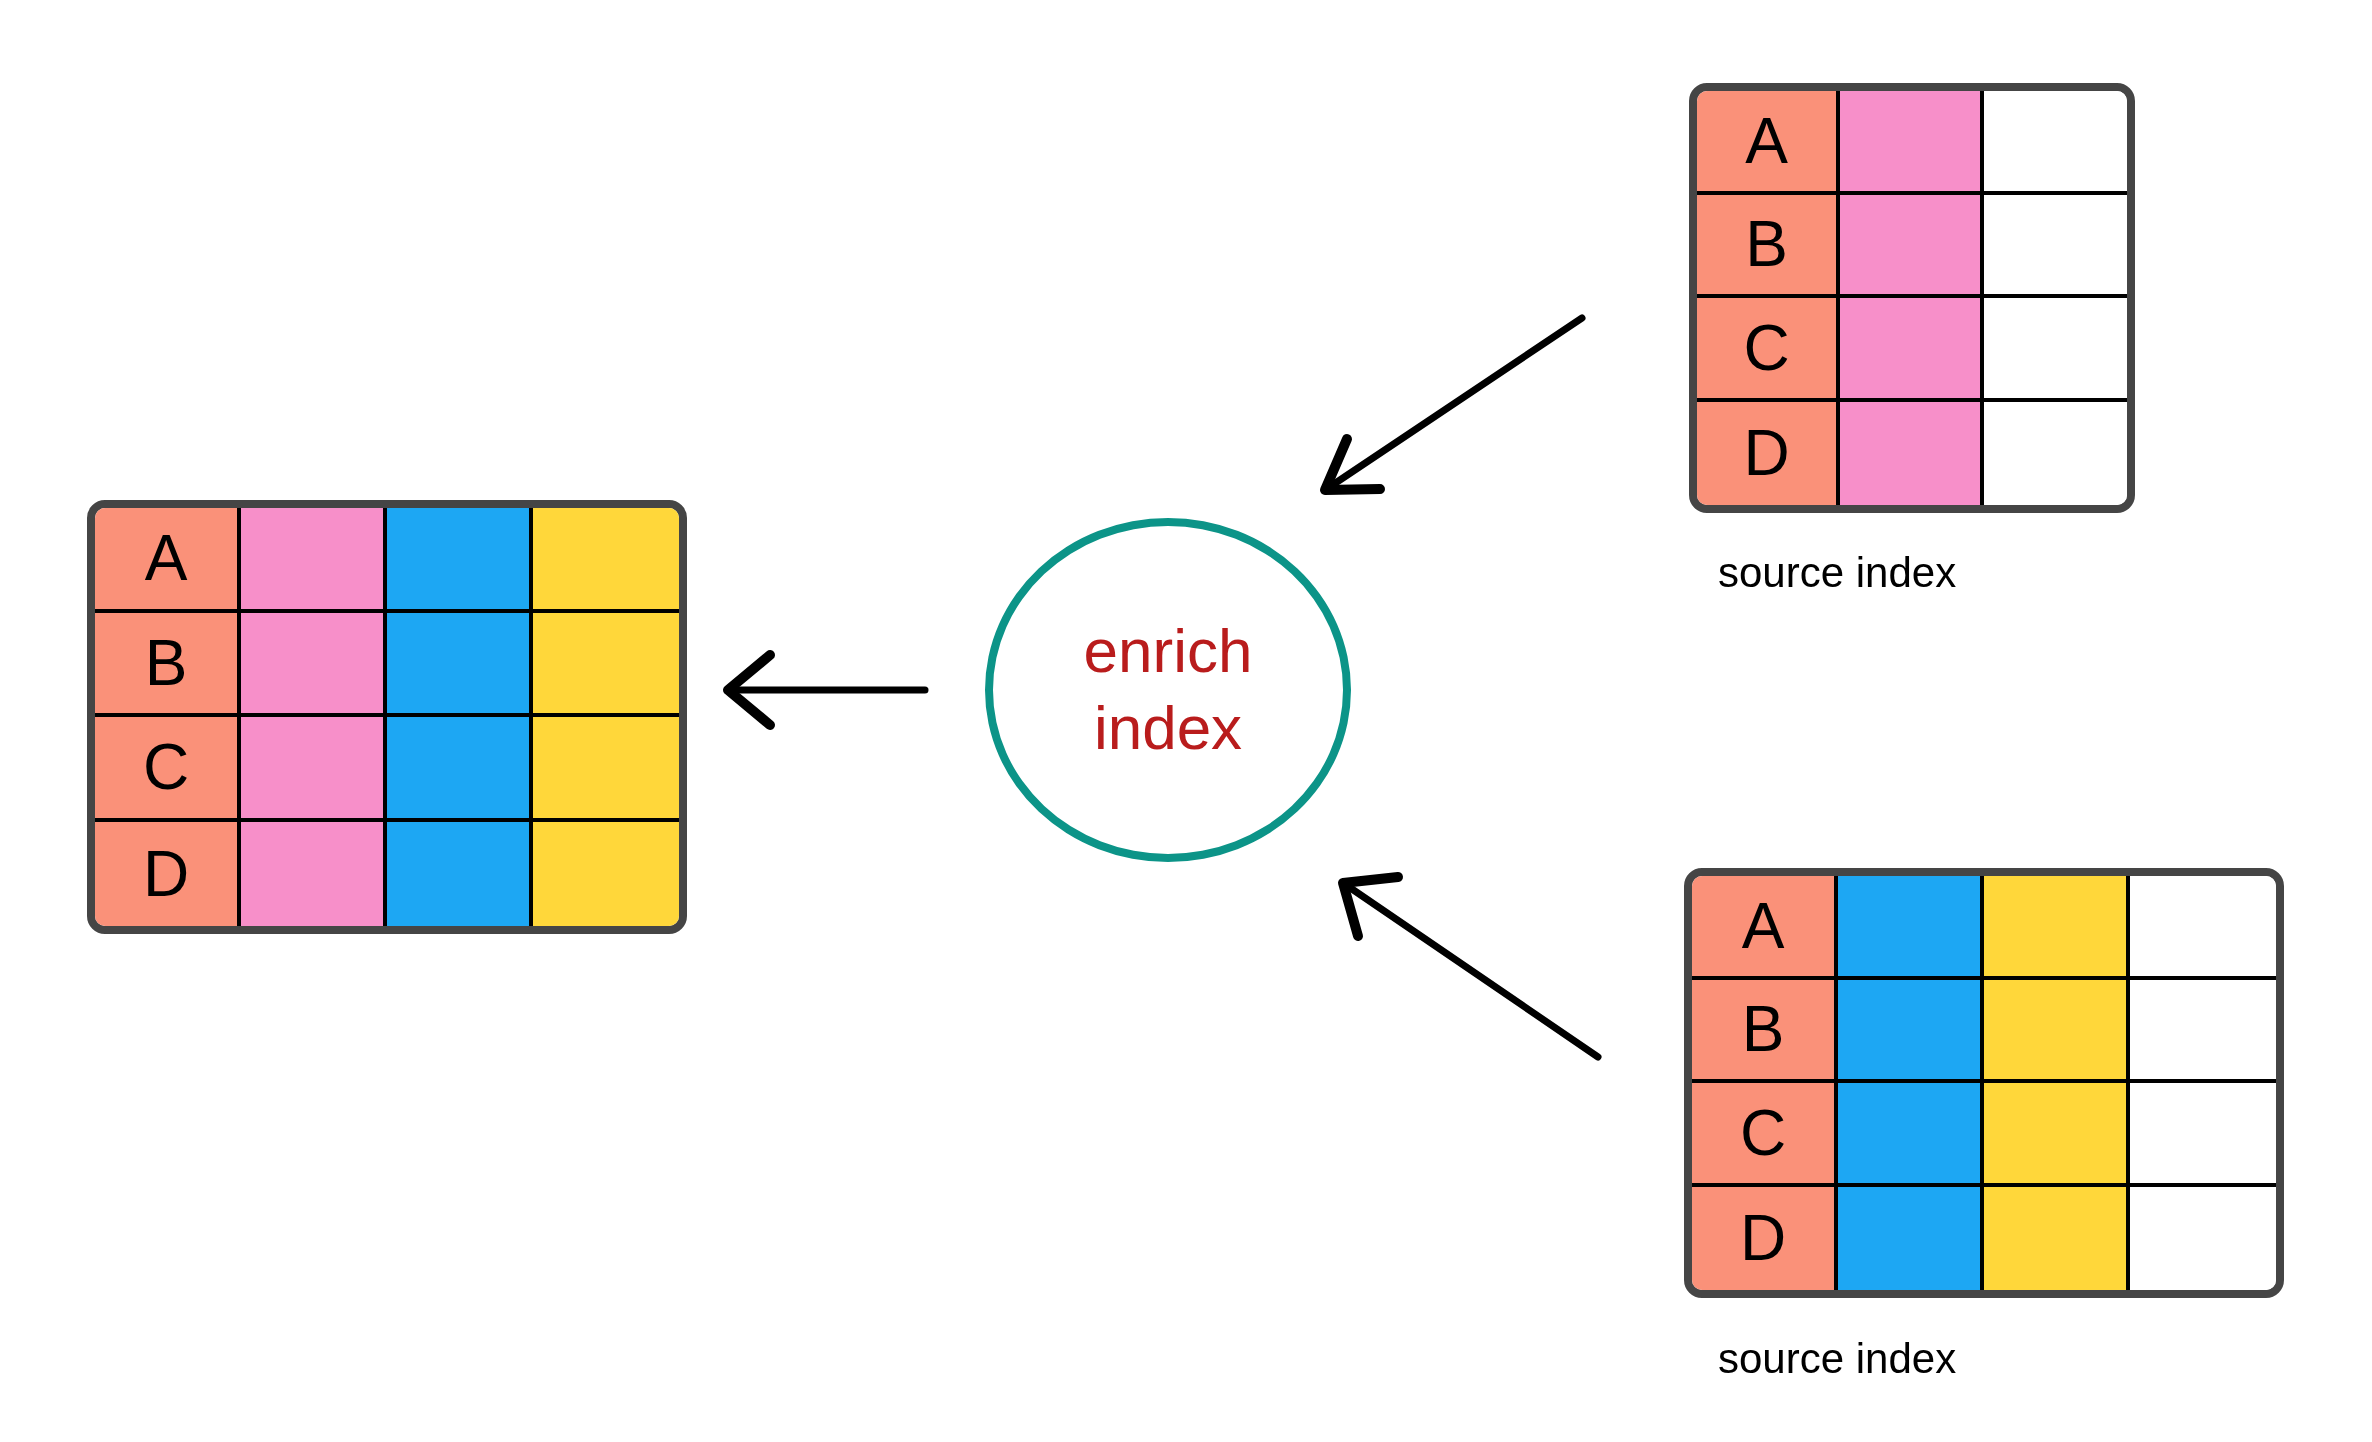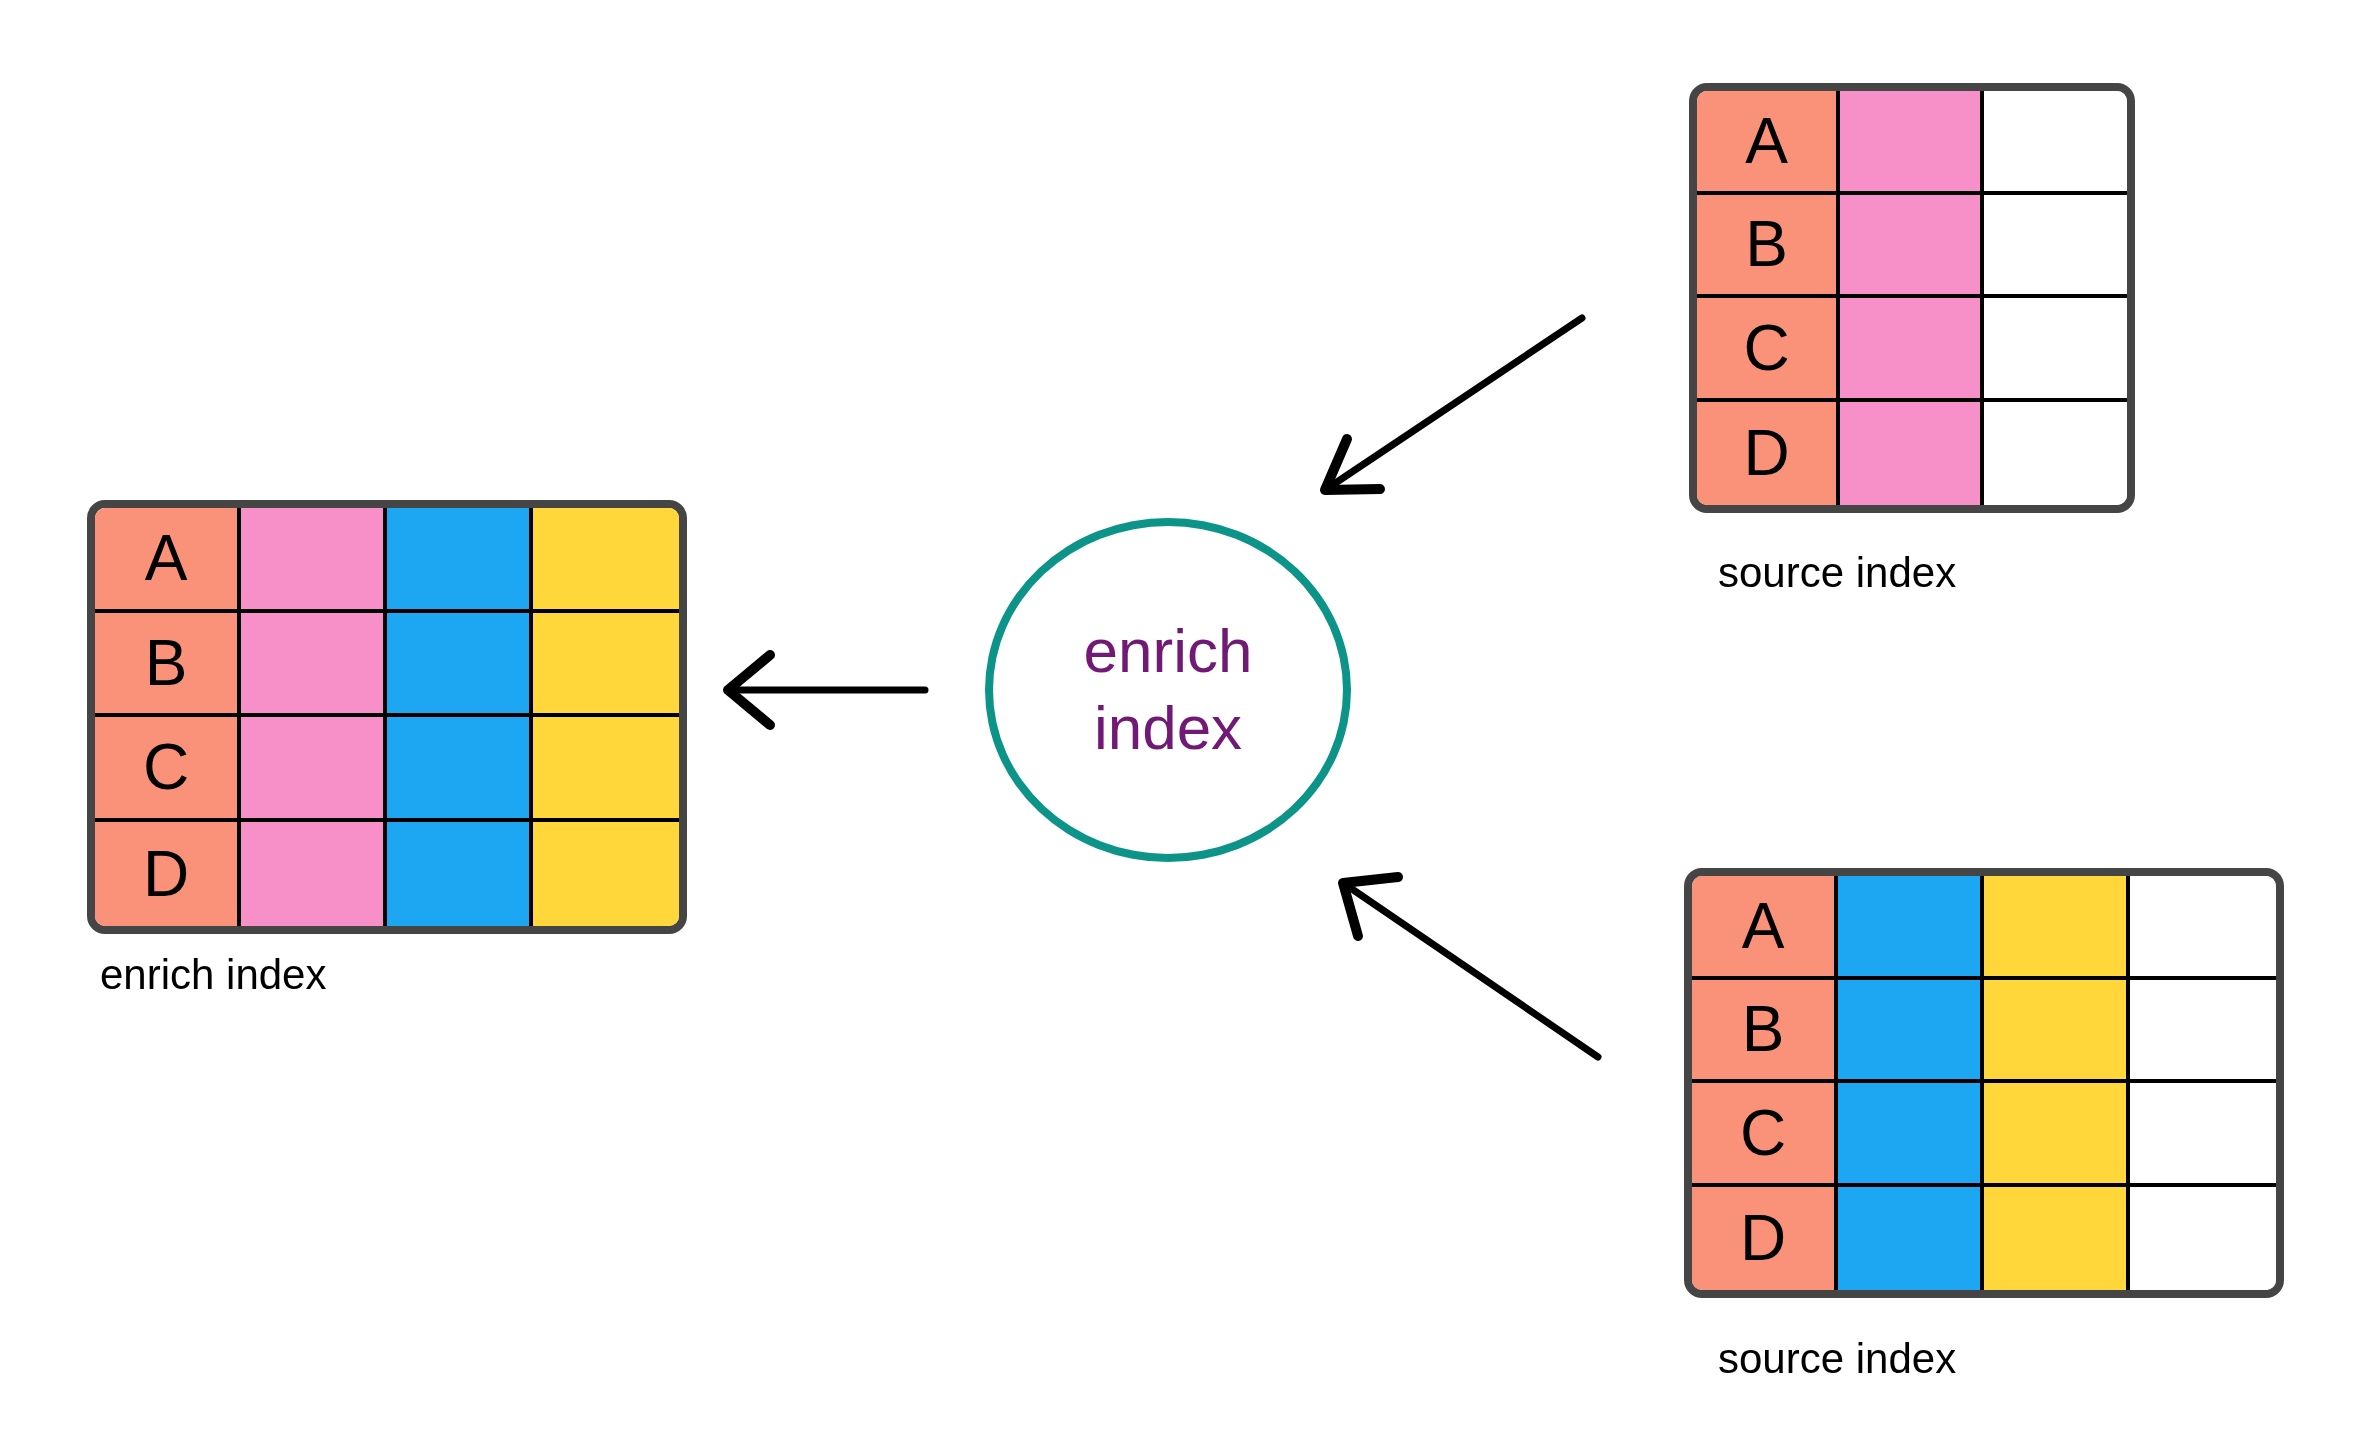--- a/index.html
+++ b/index.html
@@ -96,21 +96,20 @@
     <div class="cell" style="background-color: rgb(250, 145, 121); color: rgb(0, 0, 0);">C</div>
     <div class="cell" style="background-color: rgb(247, 143, 201);"></div>
     <div class="cell" style="background-color: rgb(29, 167, 243);"></div>
     <div class="cell lastc" style="background-color: rgb(255, 215, 58);"></div>
 
     <div class="cell lastr" style="background-color: rgb(250, 145, 121); color: rgb(0, 0, 0);">D</div>
     <div class="cell lastr" style="background-color: rgb(247, 143, 201);"></div>
     <div class="cell lastr" style="background-color: rgb(29, 167, 243);"></div>
     <div class="cell lastc lastr" style="background-color: rgb(255, 215, 58);"></div>
   </div>
-  <div class="label l-enrich" style="color: rgb(0, 0, 0);">enrich index</div>
 
   <div class="table t-src-top" style="border-color: rgb(69, 69, 69);">
     <div class="cell" style="background-color: rgb(250, 145, 121); color: rgb(0, 0, 0);">A</div>
     <div class="cell" style="background-color: rgb(247, 143, 201);"></div>
     <div class="cell lastc" style="background-color: rgb(255, 255, 255);"></div>
 
     <div class="cell" style="background-color: rgb(250, 145, 121); color: rgb(0, 0, 0);">B</div>
     <div class="cell" style="background-color: rgb(247, 143, 201);"></div>
     <div class="cell lastc" style="background-color: rgb(255, 255, 255);"></div>
 
@@ -140,18 +139,18 @@
     <div class="cell" style="background-color: rgb(255, 215, 58);"></div>
     <div class="cell lastc" style="background-color: rgb(255, 255, 255);"></div>
 
     <div class="cell lastr" style="background-color: rgb(250, 145, 121); color: rgb(0, 0, 0);">D</div>
     <div class="cell lastr" style="background-color: rgb(29, 167, 243);"></div>
     <div class="cell lastr" style="background-color: rgb(255, 215, 58);"></div>
     <div class="cell lastc lastr" style="background-color: rgb(255, 255, 255);"></div>
   </div>
   <div class="label l-src-bottom" style="color: rgb(0, 0, 0);">source index</div>
 
-  <div class="policy-circle" style="border-color: rgb(12, 148, 136); color: #701a75;">
+  <div class="policy-circle" style="border-color: rgb(12, 148, 136); color: #b91c1c;">
     <div>enrich</div>
     <div>index</div>
   </div>
 
 </div>
 
 </body></html>

